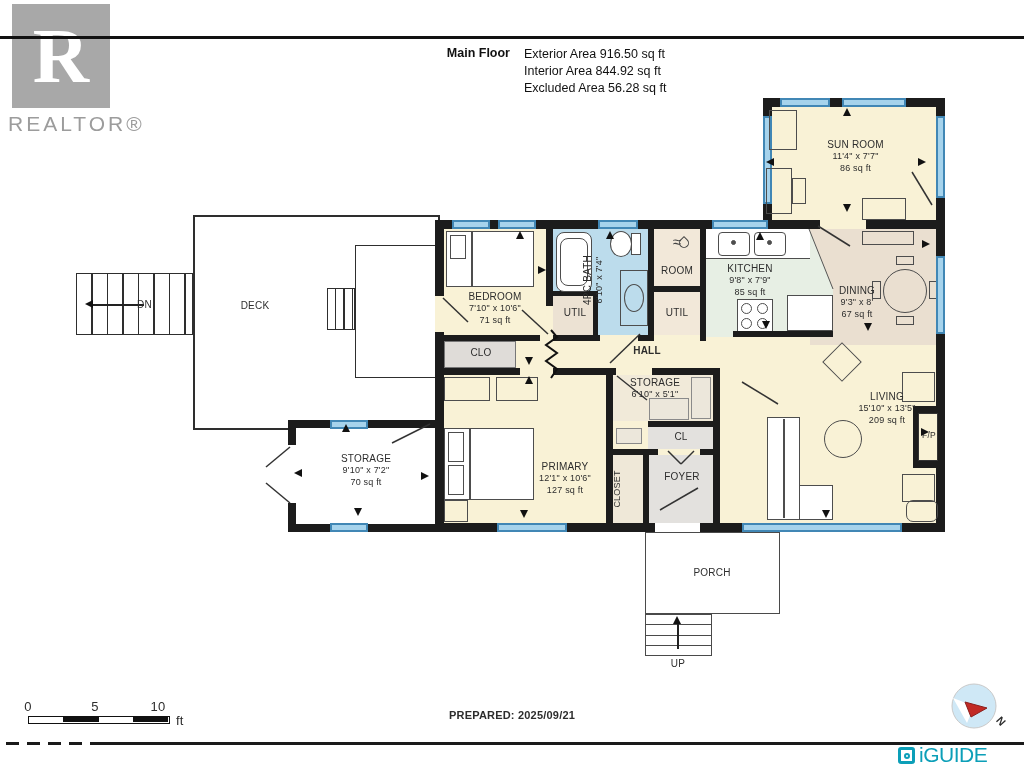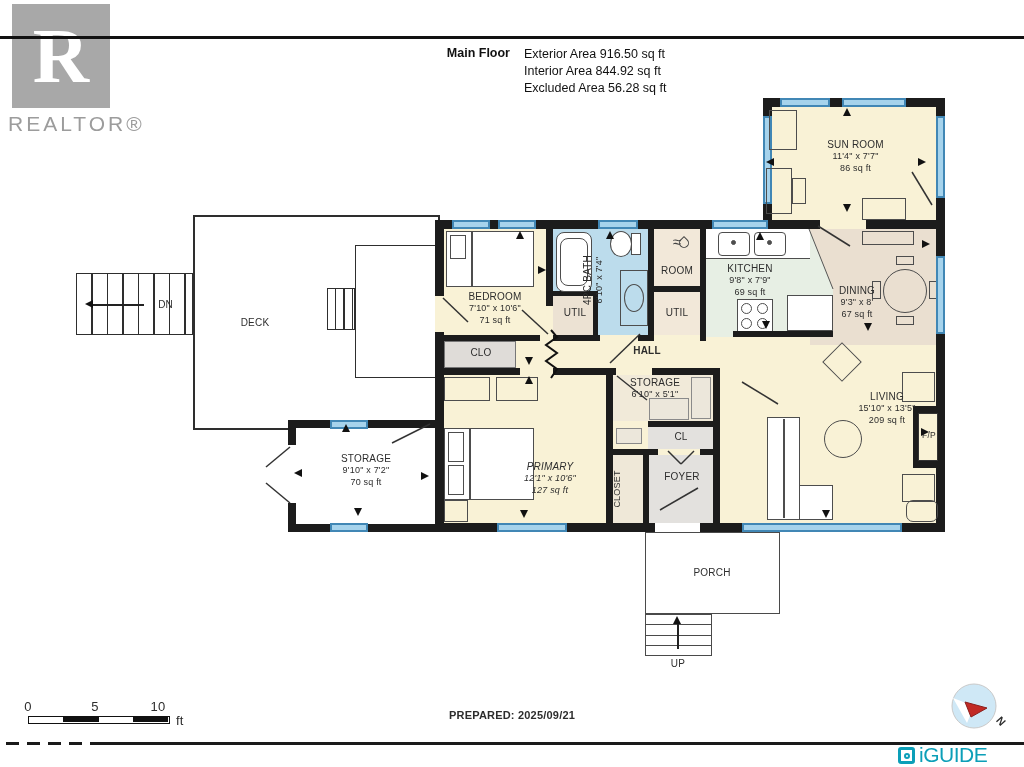--- a/index.html
+++ b/index.html
@@ -43,24 +43,24 @@
     <div class="stat">Interior Area 844.92 sq ft</div>
     <div class="stat">Excluded Area 56.28 sq ft</div>
   </div>
 
   <div class="abs" style="left:193px;top:215px;width:247px;height:215px;border:2px solid #2e2e2e;background:#fff;box-sizing:border-box;"></div>
   <div class="abs" style="left:355px;top:245px;width:82px;height:133px;border:1.5px solid #2e2e2e;background:#fff;box-sizing:border-box;"></div>
   <div class="abs" style="left:76px;top:273px;width:117px;height:62px;border:1.5px solid #2e2e2e;box-sizing:border-box;background:repeating-linear-gradient(90deg,transparent 0 14px,#2e2e2e 14px 15.5px);"></div>
   <div class="abs" style="left:327px;top:288px;width:28px;height:42px;border:1.5px solid #2e2e2e;box-sizing:border-box;background:repeating-linear-gradient(90deg,transparent 0 7px,#2e2e2e 7px 8.5px);"></div>
   <div class="abs" style="left:92px;top:304px;width:52px;height:1.5px;background:#222;"></div>
   <div class="ar ar-left" style="left:85px;top:300px;"></div>
-  <div class="rlab" style="left:143px;top:298px;width:30px;text-align:right;">
+  <div class="rlab" style="left:137px;top:298px;width:30px;text-align:left;">
       <span class="l1">DN</span>
     </div>
-  <div class="rlab" style="left:225px;top:299px;width:60px;margin-top:17px;">
+  <div class="rlab" style="left:225px;top:299px;width:60px;">
       <span class="l1">DECK</span>
     </div>
 
   <div class="abs" style="left:288px;top:420px;width:156px;height:112px;border:8px solid #1c1c1c;background:#fff;box-sizing:border-box;"></div>
   <div class="win" style="left:330px;top:420px;width:38px;height:9px;"></div>
   <div class="win" style="left:330px;top:523px;width:38px;height:9px;"></div>
   <div class="abs" style="left:288px;top:445px;width:8px;height:58px;background:#fff;"></div>
   <div class="rlab" style="left:296px;top:452px;width:140px;">
     <span class="l1">STORAGE</span>
     <span class="l2">9'10" x 7'2"</span>
@@ -209,21 +209,21 @@
     </div>
   <div class="rlab" style="left:550px;top:306px;width:50px;">
       <span class="l1">UTIL</span>
     </div>
   <div class="rlab" style="left:652px;top:306px;width:50px;">
       <span class="l1">UTIL</span>
     </div>
   <div class="rlab" style="left:700px;top:262px;width:100px;">
     <span class="l1">KITCHEN</span>
     <span class="l2">9'8" x 7'9"</span>
-    <span class="l2">69 sq ft</span>
+    <span class="l2">85 sq ft</span>
   </div>
   <div class="rlab" style="left:812px;top:284px;width:90px;">
     <span class="l1">DINING</span>
     <span class="l2">9'3" x 8'</span>
     <span class="l2">67 sq ft</span>
   </div>
   <div class="rlab" style="left:612px;top:344px;width:70px;font-weight:bold;">
       <span class="l1">HALL</span>
     </div>
   <div class="rlab" style="left:446px;top:346px;width:70px;">
@@ -235,21 +235,21 @@
   </div>
   <div class="rlab" style="left:650px;top:430px;width:62px;">
       <span class="l1">CL</span>
     </div>
   <div class="rlab vert" style="left:582px;top:474px;width:90px;height:30px;">
       <span class="l2">CLOSET</span>
     </div>
   <div class="rlab" style="left:642px;top:470px;width:80px;">
       <span class="l1">FOYER</span>
     </div>
-  <div class="rlab" style="left:490px;top:460px;width:120px;font-style:italic;">
+  <div class="rlab" style="left:505px;top:460px;width:120px;">
     <span class="l1">PRIMARY</span>
     <span class="l2">12'1" x 10'6"</span>
     <span class="l2">127 sq ft</span>
   </div>
   <div class="rlab" style="left:822px;top:390px;width:130px;">
     <span class="l1">LIVING</span>
     <span class="l2">15'10" x 13'5"</span>
     <span class="l2">209 sq ft</span>
   </div>
   <div class="rlab" style="left:913px;top:430px;width:32px;font-size:8.5px;">

